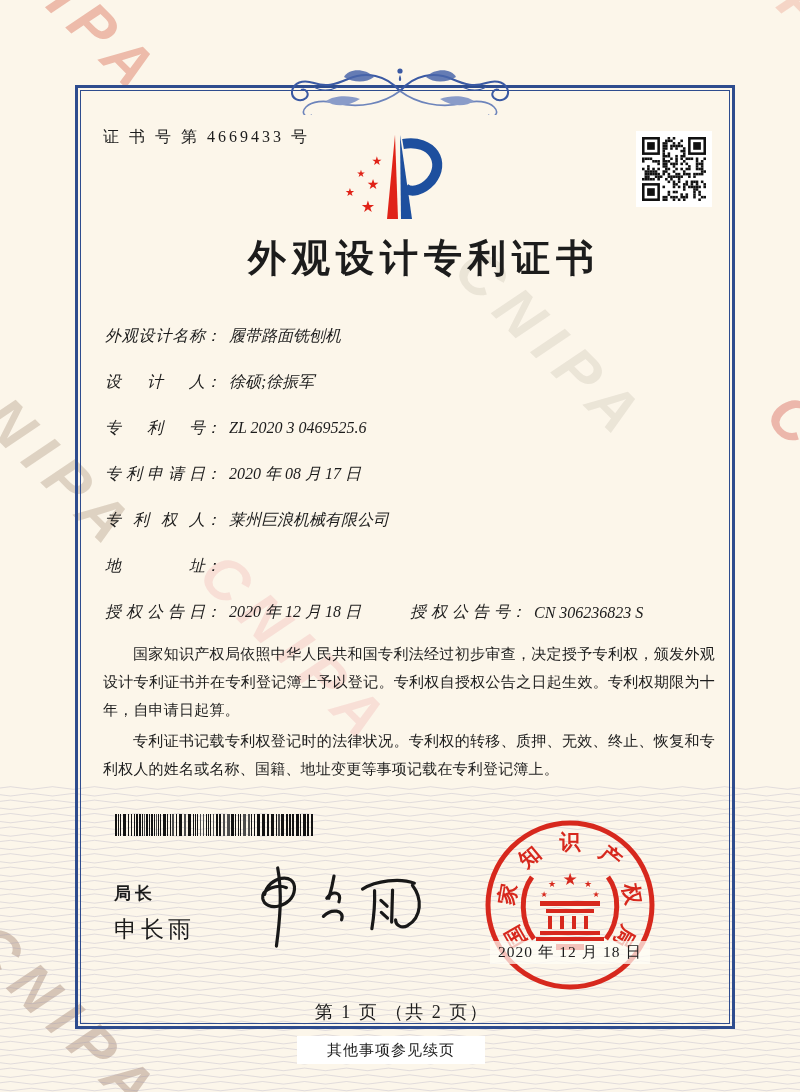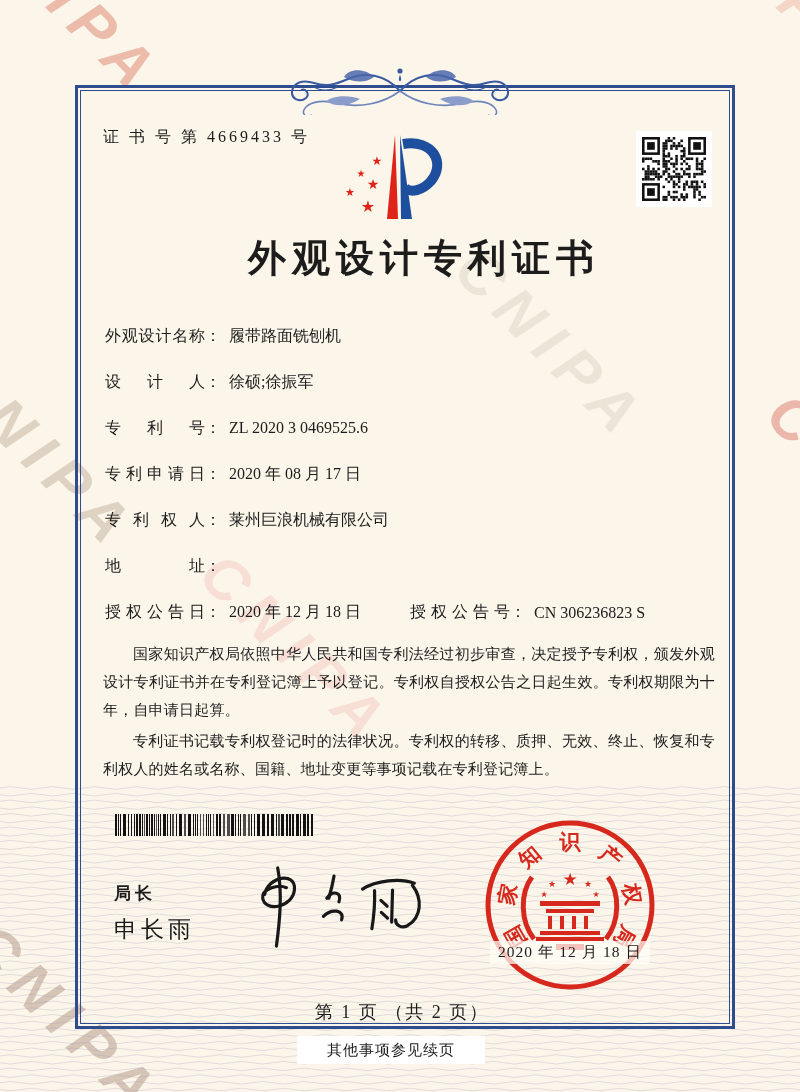--- a/index.html
+++ b/index.html
@@ -10,21 +10,21 @@
       font-weight:bold;font-style:italic;font-size:60px;letter-spacing:12px;
       transform:rotate(45deg);white-space:nowrap;pointer-events:none;}
   
   .frame{position:absolute;left:75px;top:85px;width:654px;height:938px;border:3px solid #2e4c8e;}
   .frame-in{position:absolute;inset:2px;border:1.5px solid #2e4c8e;}
   .certno{position:absolute;left:103px;top:127px;font-size:16px;letter-spacing:3px;}
   .qrbox{position:absolute;left:636px;top:131px;width:76px;height:76px;background:#fff;}
   .title{position:absolute;left:0;width:800px;top:233px;text-align:center;
          font-size:38px;font-weight:bold;letter-spacing:6px;padding-left:24px;}
   .fields{position:absolute;left:105px;top:326px;width:612px;}
-  .frow{display:flex;height:20px;margin-bottom:26px;font-size:16px;align-items:baseline;}
+  .frow{display:flex;height:20px;margin-bottom:26px;font-size:16px;align-items:baseline;font-style:italic;}
   .fpair{display:flex;align-items:center;}
   .fpair.first{width:305px;}
   .flabel{display:inline-block;width:100px;text-align:justify;text-align-last:justify;}
   .fcolon{margin-right:8px;}
   .paras{position:absolute;left:103px;top:640px;width:612px;font-size:15px;
          line-height:28px;text-align:justify;letter-spacing:0.2px;}
   .paras p{margin:0 0 3px 0;text-indent:2em;}
   .barcode{position:absolute;left:115px;top:814px;}
   .signer-title{position:absolute;left:114px;top:882px;font-family:"Liberation Sans","DejaVu Sans",sans-serif;font-weight:bold;font-size:17px;letter-spacing:4px;}
   .signer-name{position:absolute;left:114px;top:914px;font-family:"Liberation Sans","DejaVu Sans",sans-serif;font-weight:normal;font-size:23px;letter-spacing:4px;}

